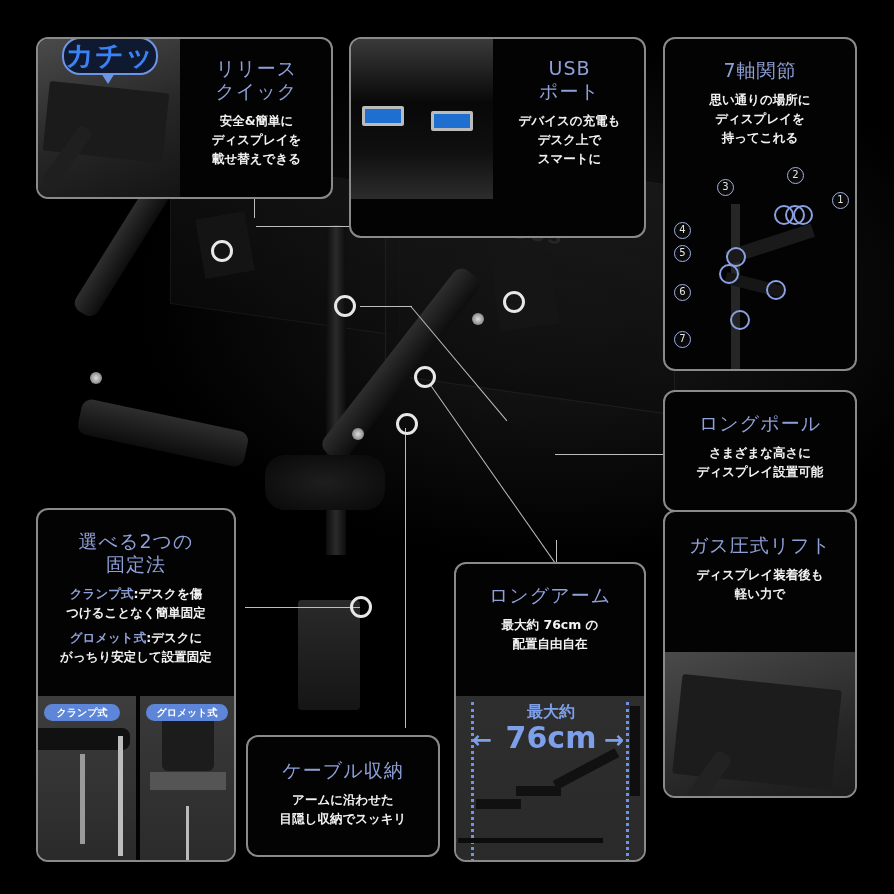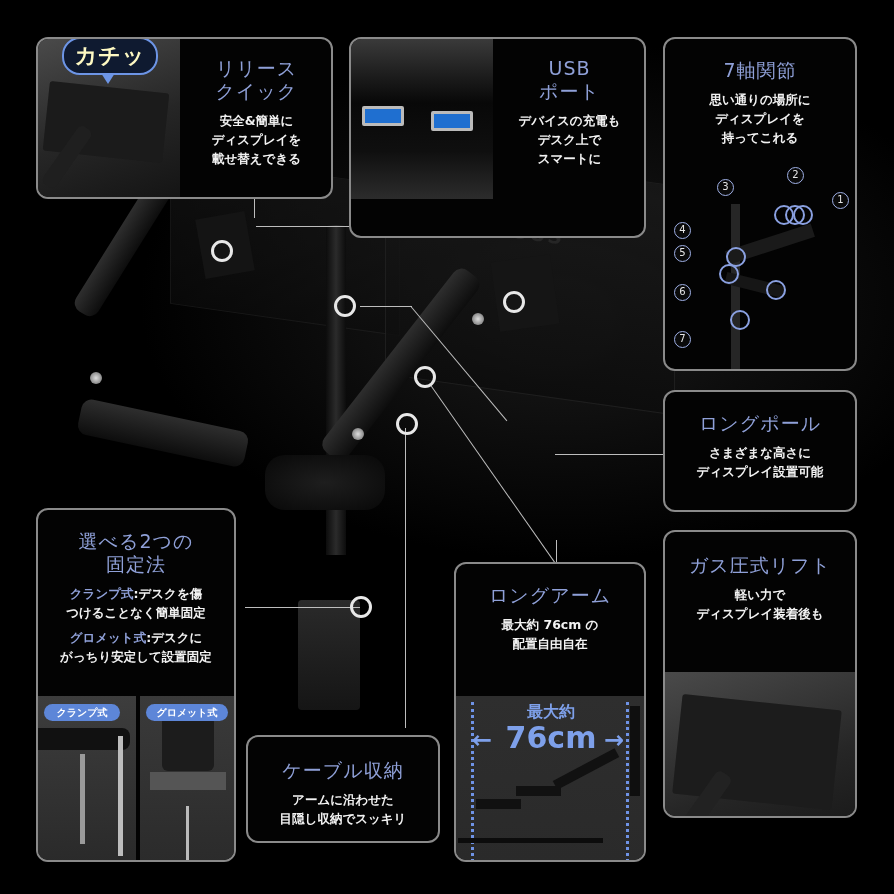--- a/index.html
+++ b/index.html
@@ -62,21 +62,21 @@
 <div class="ring" style="left:414px;top:366px"></div>
 <div class="ring" style="left:396px;top:413px"></div>
 <div class="ring" style="left:350px;top:596px"></div>
 
 <div class="panel" style="left:36px;top:37px;width:297px;height:162px">
   <div class="photo" style="left:0;top:0;width:142px;height:160px">
     <div style="position:absolute;left:8px;top:48px;width:120px;height:70px;background:#1b1b1b;transform:rotate(6deg);border-radius:3px"></div>
     <div style="position:absolute;left:-6px;top:110px;width:70px;height:16px;background:#1f1f1f;transform:rotate(-55deg);border-radius:6px"></div>
   </div>
   <div style="position:absolute;left:24px;top:-2px;width:96px;height:38px;background:#0f1a30;border:2.5px solid #6d95e6;border-radius:18px;text-align:center">
-    <span style="font-size:22px;font-weight:bold;line-height:33px;color:#fef9c3;letter-spacing:1px">カチッ</span>
+    <span style="font-size:28px;font-weight:bold;line-height:33px;color:#3b82f6;letter-spacing:1px">カチッ</span>
   </div>
   <div style="position:absolute;left:63px;top:34px;width:0;height:0;border-left:7px solid transparent;border-right:7px solid transparent;border-top:11px solid #6d95e6"></div>
   <div style="position:absolute;left:142px;top:18px;width:153px">
     <div class="ttl">リリース</div>
     <div class="ttl">クイック</div>
     <div style="height:8px"></div>
     <div class="txt">安全&amp;簡単に</div>
     <div class="txt">ディスプレイを</div>
     <div class="txt">載せ替えできる</div>
   </div>
@@ -151,21 +151,21 @@
   </div>
   <div class="photo" style="left:102px;top:186px;width:96px;height:166px;background:linear-gradient(180deg,#3a3a3a,#2b2b2b)">
     <div style="position:absolute;left:22px;top:20px;width:52px;height:55px;background:#1c1c1c;border-radius:6px"></div>
     <div style="position:absolute;left:10px;top:76px;width:76px;height:18px;background:#555"></div>
     <div style="position:absolute;left:46px;top:110px;width:3px;height:55px;background:#bbb"></div>
   </div>
   <div class="pill" style="left:6px;top:194px;width:76px">クランプ式</div>
   <div class="pill" style="left:108px;top:194px;width:82px">グロメット式</div>
 </div>
 
-<div class="panel" style="left:246px;top:735px;width:194px;height:108px">
+<div class="panel" style="left:246px;top:735px;width:194px;height:122px">
   <div style="position:absolute;left:0;top:22px;width:190px">
     <div class="ttl">ケーブル収納</div>
     <div style="height:8px"></div>
     <div class="txt">アームに沿わせた</div>
     <div class="txt">目隠し収納でスッキリ</div>
   </div>
 </div>
 
 <div class="panel" style="left:454px;top:562px;width:192px;height:300px">
   <div style="position:absolute;left:0;top:20px;width:188px">
@@ -182,24 +182,24 @@
     <div style="position:absolute;left:16px;top:30px;color:#7ea0ea;font-size:24px;font-weight:bold">←</div>
     <div style="position:absolute;left:148px;top:30px;color:#7ea0ea;font-size:24px;font-weight:bold">→</div>
     <div style="position:absolute;left:174px;top:10px;width:10px;height:90px;background:#0f0f0f"></div>
     <div style="position:absolute;left:95px;top:68px;width:70px;height:10px;background:#111;transform:rotate(-28deg)"></div>
     <div style="position:absolute;left:60px;top:90px;width:45px;height:10px;background:#111"></div>
     <div style="position:absolute;left:20px;top:103px;width:45px;height:10px;background:#111"></div>
     <div style="position:absolute;left:2px;top:142px;width:145px;height:5px;background:#0c0c0c"></div>
   </div>
 </div>
 
-<div class="panel" style="left:663px;top:530px;width:194px;height:288px">
+<div class="panel" style="left:663px;top:510px;width:194px;height:288px">
   <div style="position:absolute;left:0;top:22px;width:190px">
     <div class="ttl">ガス圧式リフト</div>
     <div style="height:8px"></div>
+    <div class="txt">ディスプレイ装着後も</div>
     <div class="txt">軽い力で</div>
-    <div class="txt">ディスプレイ装着後も</div>
   </div>
   <div class="photo" style="left:0;top:140px;width:190px;height:190px">
     <div style="position:absolute;left:12px;top:30px;width:160px;height:100px;background:#1c1c1c;transform:rotate(6deg);border-radius:3px"></div>
     <div style="position:absolute;left:-10px;top:130px;width:90px;height:18px;background:#222;transform:rotate(-55deg);border-radius:6px"></div>
   </div>
 </div>
 
 </body></html>

